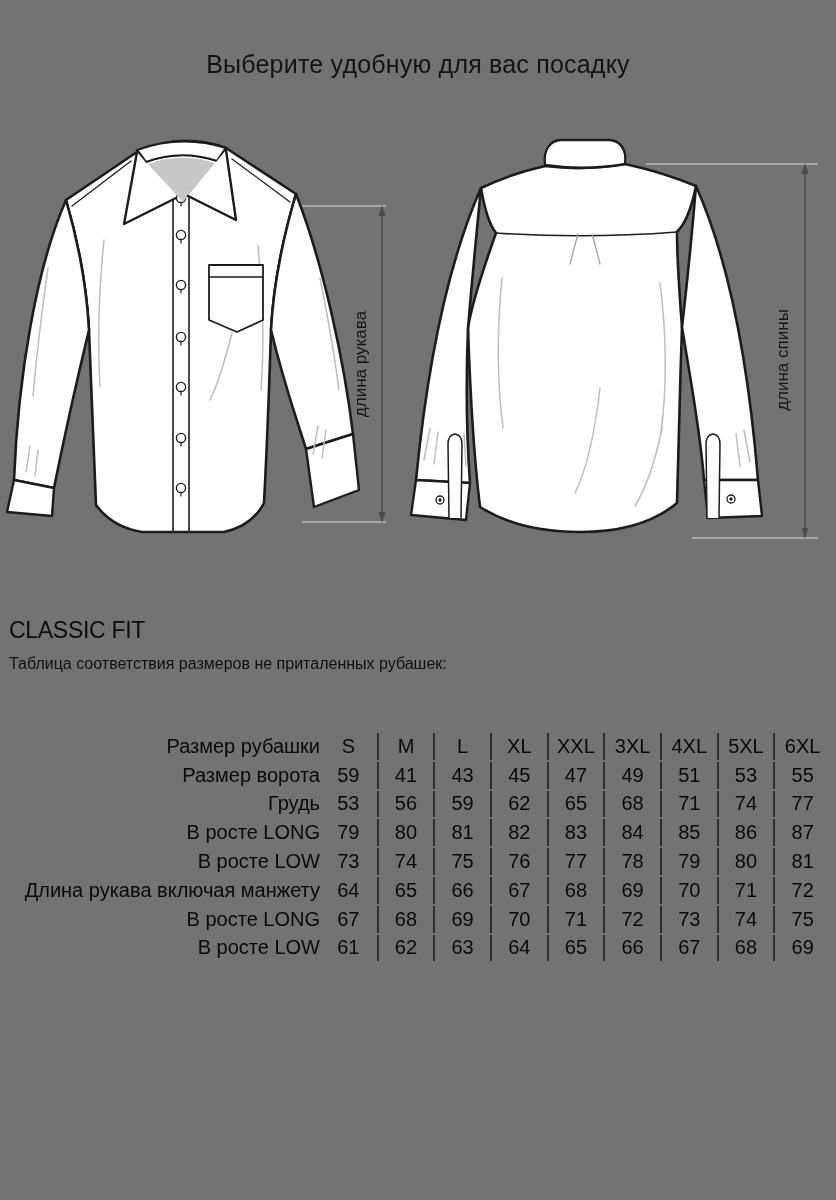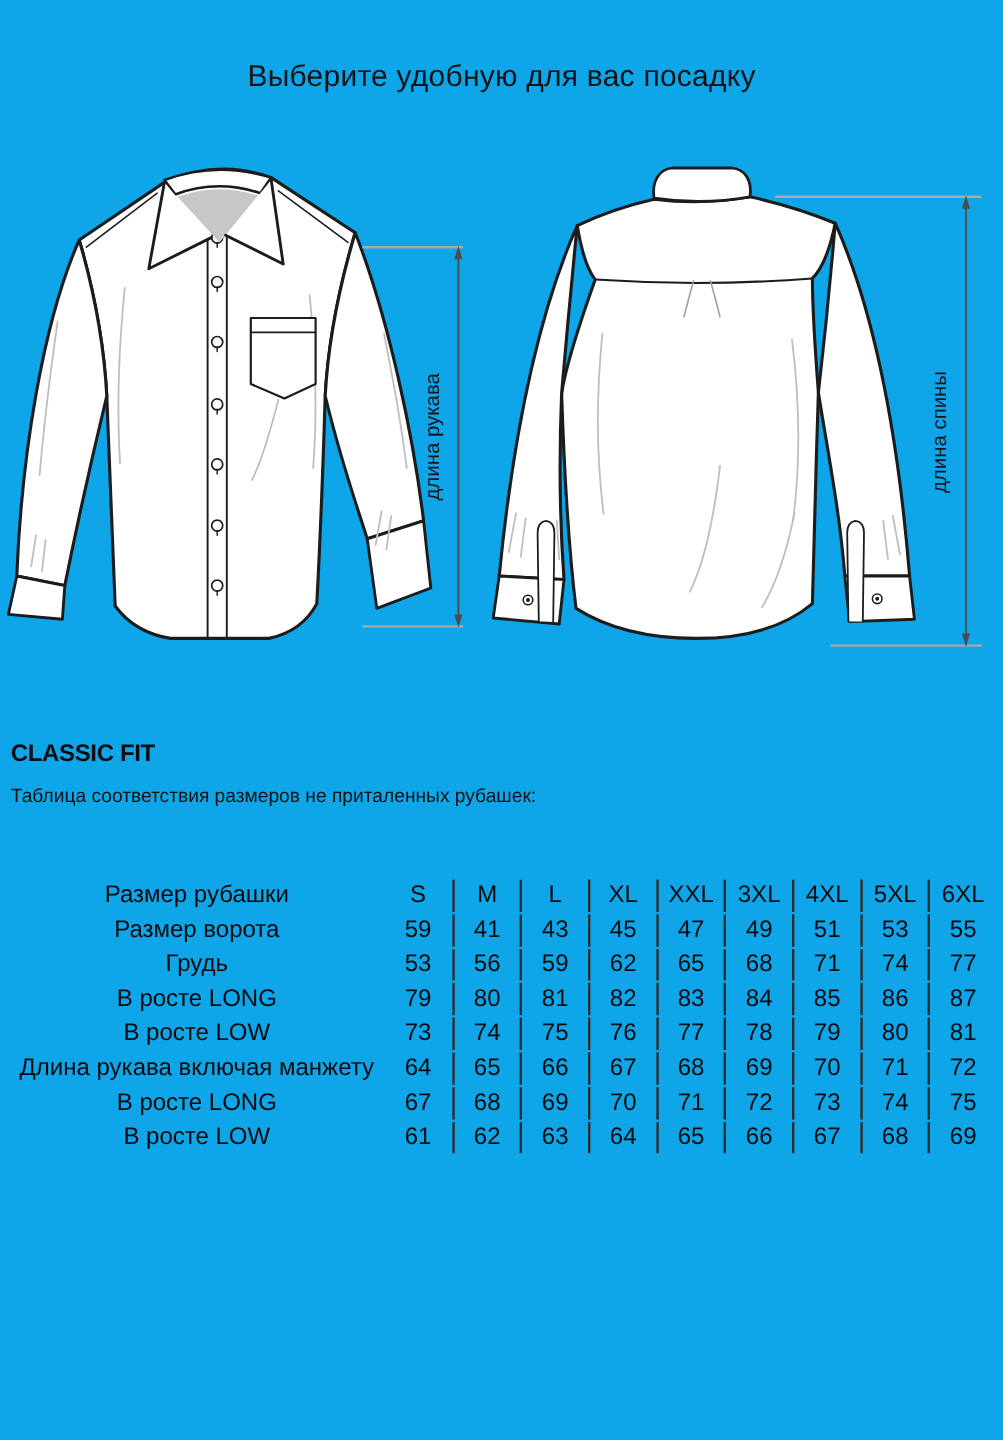--- a/index.html
+++ b/index.html
@@ -1,33 +1,33 @@
 <!DOCTYPE html>
 <html><head>
 <meta charset="utf-8">
 <style>
   * { margin:0; padding:0; box-sizing:border-box; }
   html,body { background:#ffffff; }
   body { width:836px; height:1200px; font-family:"Liberation Sans", sans-serif; color:#000; }
-  .page { position:relative; width:836px; height:1200px; background:#0ea5e9; overflow:hidden; }
+  .page { position:relative; width:836px; height:1200px; background:#737373; overflow:hidden; }
 
   .title { position:absolute; top:50px; left:0; width:836px; text-align:center;
            font-size:25px; font-weight:400; color:#141414; letter-spacing:0.2px; }
 
   .diagram-svg { position:absolute; top:128px; left:0; }
 
-  .fit-heading { position:absolute; top:617px; left:9px; font-size:20px; font-weight:700;
+  .fit-heading { position:absolute; top:617px; left:9px; font-size:23px; font-weight:400;
                  color:#0d0d0d; letter-spacing:-0.3px; }
   .table-caption { position:absolute; top:655px; left:9px; font-size:16px; font-weight:400; color:#111; }
 
   table.size-table { position:absolute; top:731px; left:8px; width:822px;
                      border-collapse:separate; border-spacing:0 2px; }
   table.size-table td { height:26.8px; font-size:20px; color:#0a0a0a; white-space:nowrap;
                         vertical-align:middle; padding:0; }
-  td.lbl { width:312px; text-align:center; padding-left:1px;margin-top:42px; }
+  td.lbl { width:312px; text-align:right; padding-left:1px;margin-top:42px; }
   td.val { width:56.7px; text-align:center; }
   td.val.divided { border-left:2px solid #2e2e2e; }
 </style>
 </head>
 <body>
 
 <div class="page">
 
   <div class="title">Выберите удобную для вас посадку</div>
 

